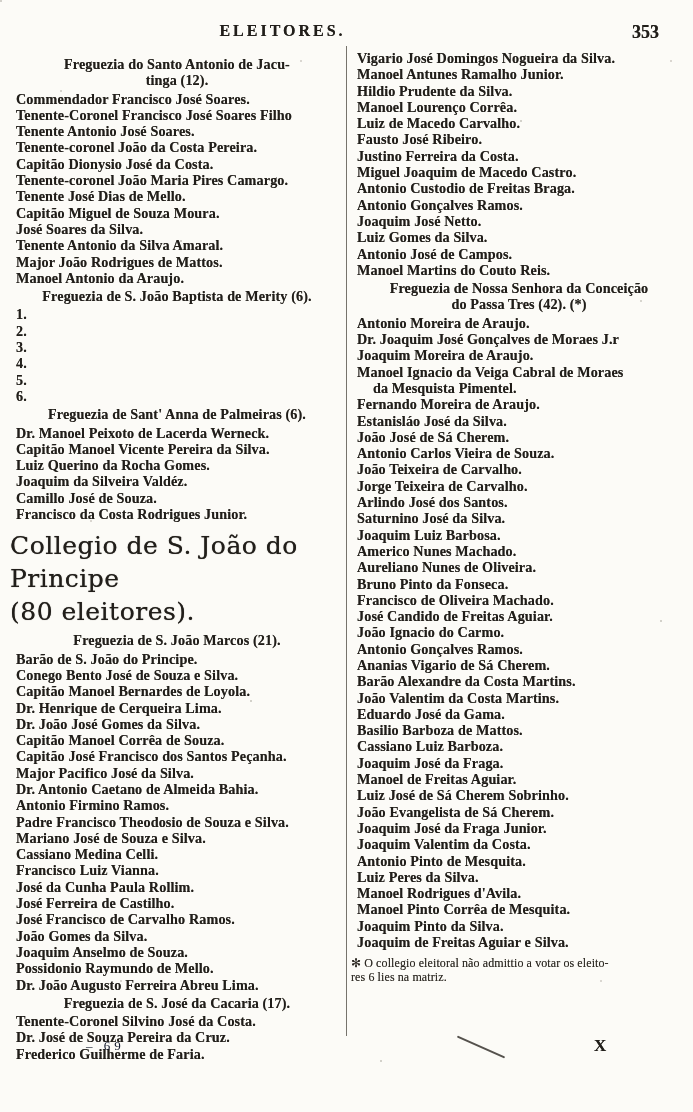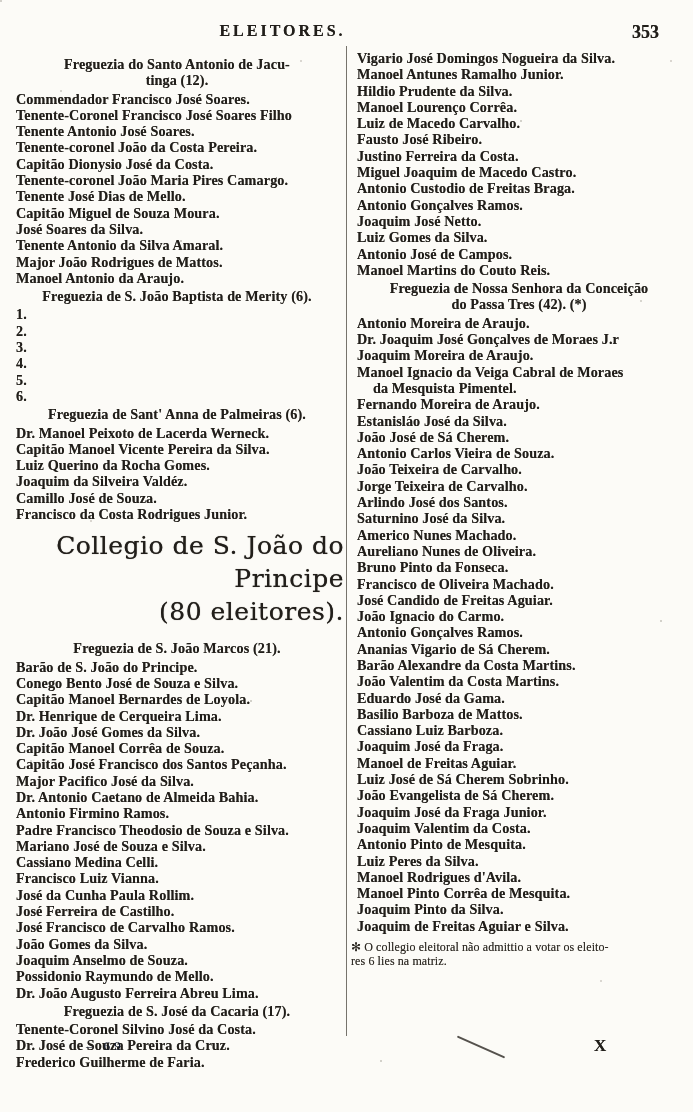--- a/index.html
+++ b/index.html
@@ -37,21 +37,21 @@
   .column{
     position:absolute;top:54px;font-size:14.2px;line-height:16.3px;
     font-weight:700;letter-spacing:.1px;
     text-shadow:0 0 .5px rgba(25,21,15,.55);
   }
   #left-column{left:10px;width:334px;}
   #right-column{left:351px;width:336px;top:50px;}
   .blk-freguezia-heading{text-align:center;margin:2px 0 2px 0;}
   .freg-line{white-space:nowrap;}
   .blk-collegio-heading{
-    text-align:right;margin:7px 0 12px 0;font-weight:400;
+    text-align:left;margin:7px 0 4px 0;font-weight:400;
     font-family:"DejaVu Serif", serif;
     text-shadow:0 0 .7px rgba(25,21,15,.8);
   }
   .collegio-line{font-size:25px;line-height:33px;letter-spacing:.5px;}
   .name-line{white-space:nowrap;padding-left:6px;}
   .name-line.indent{padding-left:22px;}
   .blk-footnote{margin-top:6px;font-size:12px;line-height:14px;font-weight:400;
     color:#2e2a24;}
   .signature-mark{
     position:absolute;left:86px;top:1038px;font-size:13px;font-weight:400;
@@ -186,20 +186,21 @@
       <div class="name-line">Manoel Ignacio da Veiga Cabral de Moraes</div>
       <div class="name-line indent">da Mesquista Pimentel.</div>
       <div class="name-line">Fernando Moreira de Araujo.</div>
       <div class="name-line">Estanisláo José da Silva.</div>
       <div class="name-line">João José de Sá Cherem.</div>
       <div class="name-line">Antonio Carlos Vieira de Souza.</div>
       <div class="name-line">João Teixeira de Carvalho.</div>
       <div class="name-line">Jorge Teixeira de Carvalho.</div>
       <div class="name-line">Arlindo José dos Santos.</div>
       <div class="name-line">Saturnino José da Silva.</div>
+      <div class="name-line">Joaquim Luiz Barbosa.</div>
       <div class="name-line">Americo Nunes Machado.</div>
       <div class="name-line">Aureliano Nunes de Oliveira.</div>
       <div class="name-line">Bruno Pinto da Fonseca.</div>
       <div class="name-line">Francisco de Oliveira Machado.</div>
       <div class="name-line">José Candido de Freitas Aguiar.</div>
       <div class="name-line">João Ignacio do Carmo.</div>
       <div class="name-line">Antonio Gonçalves Ramos.</div>
       <div class="name-line">Ananias Vigario de Sá Cherem.</div>
       <div class="name-line">Barão Alexandre da Costa Martins.</div>
       <div class="name-line">João Valentim da Costa Martins.</div>

